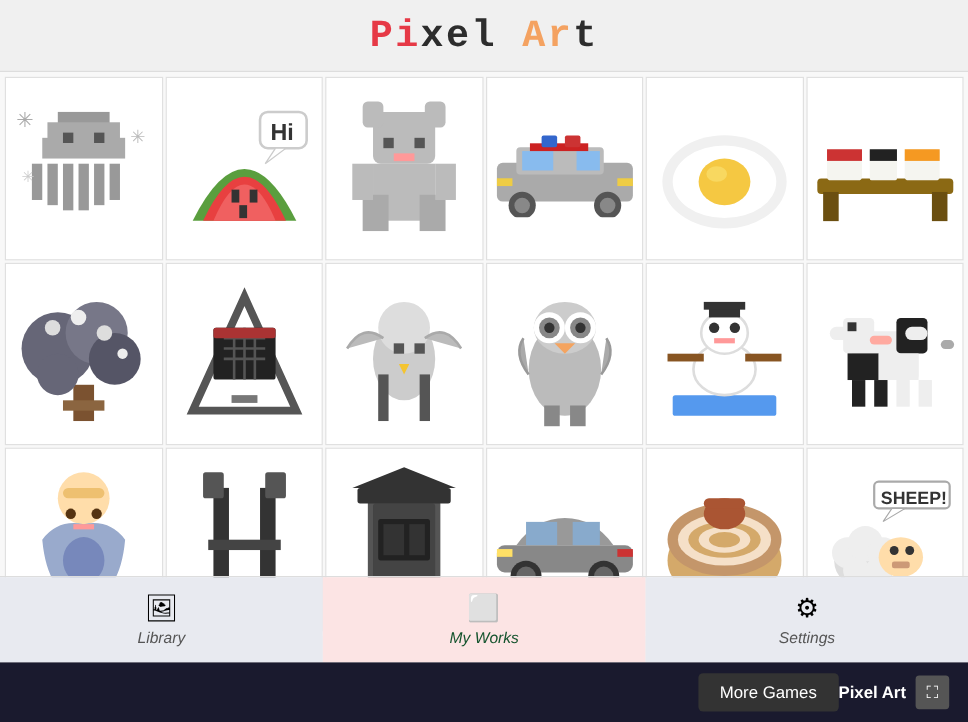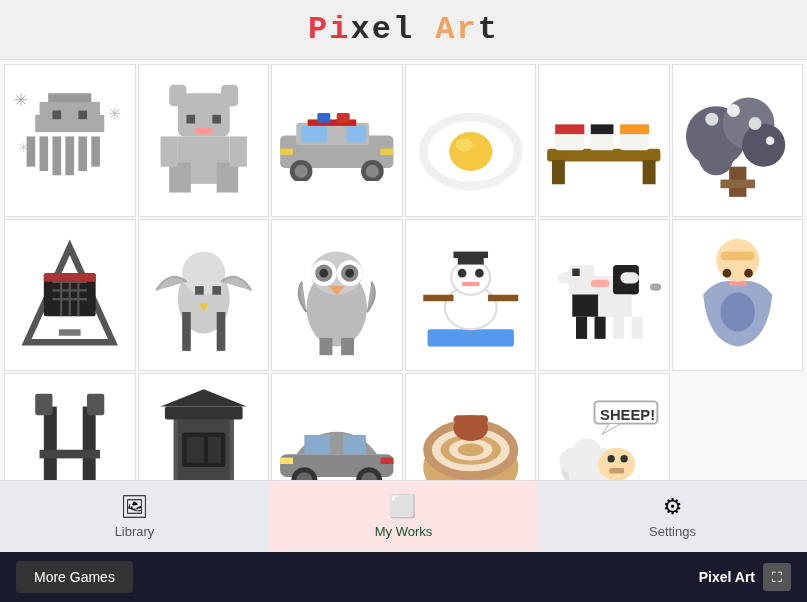--- a/index.html
+++ b/index.html
@@ -88,34 +88,35 @@
       background: #e8eaf0;
     }
 
     .nav-tab .nav-icon {
       font-size: 22px;
     }
 
     .nav-tab .nav-label {
       font-size: 13px;
       color: #555;
+      font-style: italic;
     }
 
     .nav-tab.active .nav-label {
       color: #14532d;
     }
 
     
     #footer-bar {
       width: 100%;
       height: 50px;
       background: #1a1a2e;
       display: flex;
       align-items: center;
-      justify-content: space-between;
+      justify-content: flex-end;
       padding: 0 16px;
       position: absolute;
       bottom: 0;
     }
 
     #more-games-btn {
       background: #333;
       color: white;
       border: none;
       padding: 8px 18px;
@@ -178,20 +179,36 @@
       <rect x="40" y="28" width="4" height="14" fill="#999"></rect>
       <rect x="22" y="16" width="4" height="4" fill="#555"></rect>
       <rect x="34" y="16" width="4" height="4" fill="#555"></rect>
 
       <text x="4" y="14" font-size="8" fill="#aaa">✳</text>
       <text x="48" y="20" font-size="7" fill="#bbb">✳</text>
       <text x="6" y="35" font-size="6" fill="#ccc">✳</text>
     </svg>
   </div>
 
+  <div class="grid-cell">
+    <svg viewBox="0 0 60 60" xmlns="http://www.w3.org/2000/svg">
+
+      <path d="M10,50 Q30,10 50,50 Z" fill="#5a9e3e"></path>
+      <path d="M14,50 Q30,16 46,50 Z" fill="#e84040"></path>
+      <path d="M18,50 Q30,22 42,50 Z" fill="#f06060"></path>
+
+      <rect x="25" y="38" width="3" height="5" fill="#333"></rect>
+      <rect x="32" y="38" width="3" height="5" fill="#333"></rect>
+      <rect x="28" y="44" width="3" height="5" fill="#333"></rect>
+
+      <rect x="36" y="8" width="18" height="14" rx="3" fill="white" stroke="#ccc" stroke-width="1"></rect>
+      <text x="40" y="19" font-size="9" fill="#333" font-weight="bold">Hi</text>
+      <polygon points="42,22 38,28 46,22" fill="white" stroke="#ccc" stroke-width="0.5"></polygon>
+    </svg>
+  </div>
 
   <div class="grid-cell">
     <svg viewBox="0 0 60 60" xmlns="http://www.w3.org/2000/svg">
 
       <rect x="18" y="8" width="24" height="20" rx="3" fill="#bbb"></rect>
       <rect x="14" y="4" width="8" height="10" rx="2" fill="#bbb"></rect>
       <rect x="38" y="4" width="8" height="10" rx="2" fill="#bbb"></rect>
       <rect x="22" y="18" width="4" height="4" fill="#555"></rect>
       <rect x="34" y="18" width="4" height="4" fill="#555"></rect>
       <rect x="26" y="24" width="8" height="3" fill="#ff9999"></rect>

